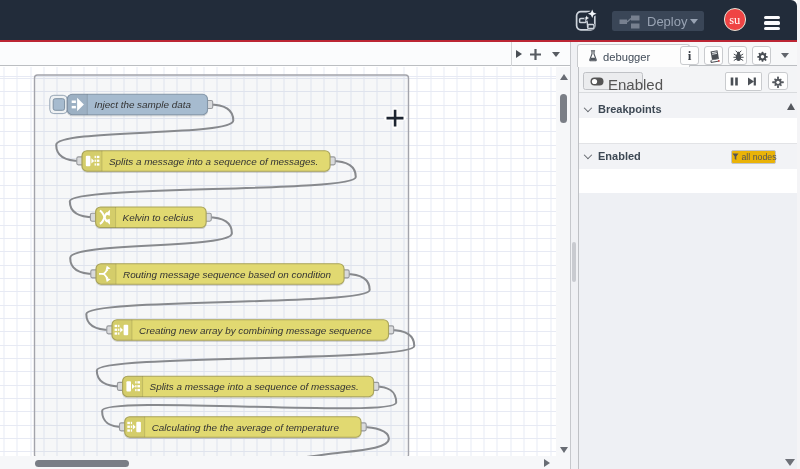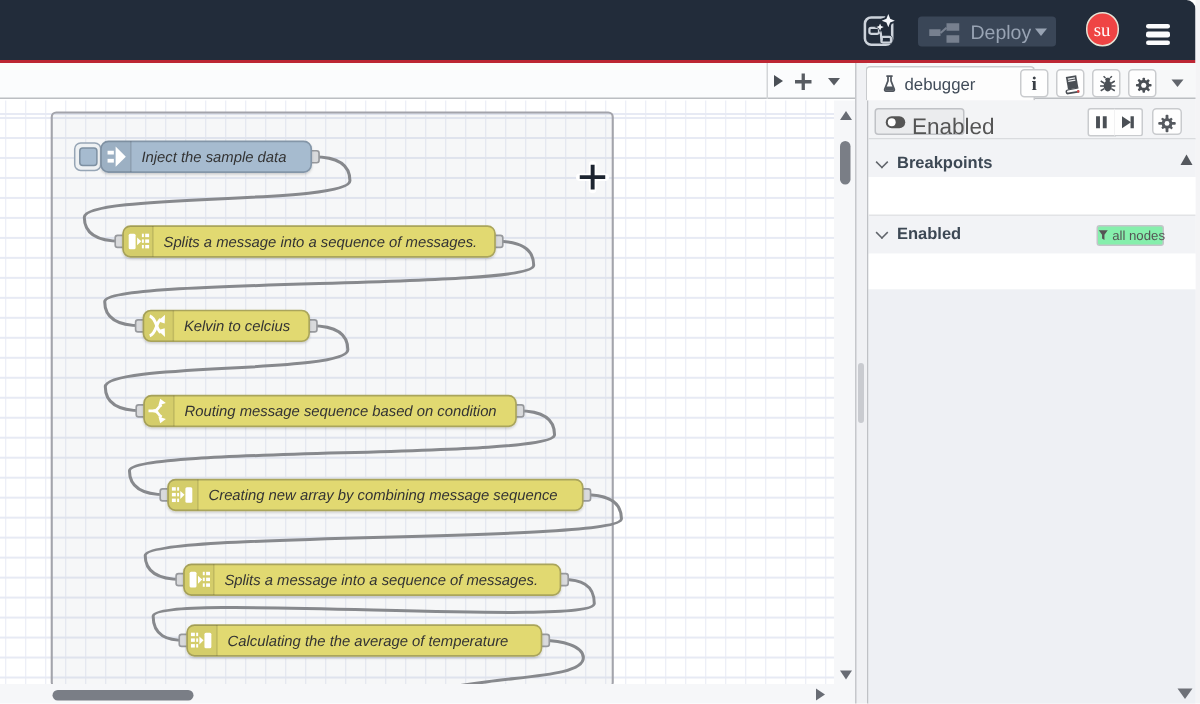--- a/index.html
+++ b/index.html
@@ -36,21 +36,21 @@
 .sbbtn { position:absolute; width:19px; height:19px; background:#fefefe; border:1px solid #c9cbce; border-radius:3px; }
 #sbtoolbar { left:579px; top:67px; width:218px; height:26px; background:#f3f4f6; border-bottom:1px solid #d9dbde; }
 #enbtn { left:583px; top:72px; width:60px; height:17.5px; background:#ebecee; border:1px solid #c0c2c6; border-radius:2.5px; font-size:15px; color:#555; }
 #bphdr { left:579px; top:93px; width:218px; height:24.5px; background:#f2f3f6; }
 #bpcontent { left:579px; top:117.5px; width:218px; height:26px; background:#fff; border-bottom:1px solid #e2e3e6; }
 #msghdr { left:579px; top:143.5px; width:218px; height:25px; background:#f2f3f6; }
 #msgwhite { left:579px; top:168.5px; width:218px; height:24.5px; background:#fff; }
 #msggray { left:579px; top:193px; width:218px; height:276px; background:#eef0f4; }
 .shdr { position:absolute; font-size:11px; font-weight:bold; color:#3d4854; }
 .chev { position:absolute; width:6.2px; height:6.2px; border-left:1.5px solid #60646a; border-bottom:1.5px solid #60646a; transform:rotate(-45deg); }
-#allnodes { left:731px; top:150px; width:45px; height:14px; background:#86efac; border:1px solid #c3c5c9; border-radius:2px; font-size:8.8px; color:#555; text-align:center; line-height:12.5px; white-space:nowrap; }
+#allnodes { left:731px; top:150px; width:45px; height:14px; background:#eab308; border:1px solid #c3c5c9; border-radius:2px; font-size:8.8px; color:#555; text-align:center; line-height:12.5px; white-space:nowrap; }
 </style>
 </head>
 <body>
 <div id="header" class="abs"></div>
 <div id="redline" class="abs"></div>
 <div id="rightstrip" class="abs"></div>
 <svg class="abs" style="left:574px;top:9px" width="27" height="27" viewBox="0 0 27 27">
   <rect x="2.6" y="2.6" width="18.2" height="18.2" rx="4.2" fill="none" stroke="#cdd3db" stroke-width="1.7"></rect>
   <rect x="5.6" y="9.6" width="6.4" height="3.9" rx="1.1" fill="none" stroke="#cdd3db" stroke-width="1.5"></rect>
   <rect x="13.6" y="15.5" width="6.4" height="3.9" rx="1.1" fill="#222c3a" stroke="#222c3a" stroke-width="2"></rect>

